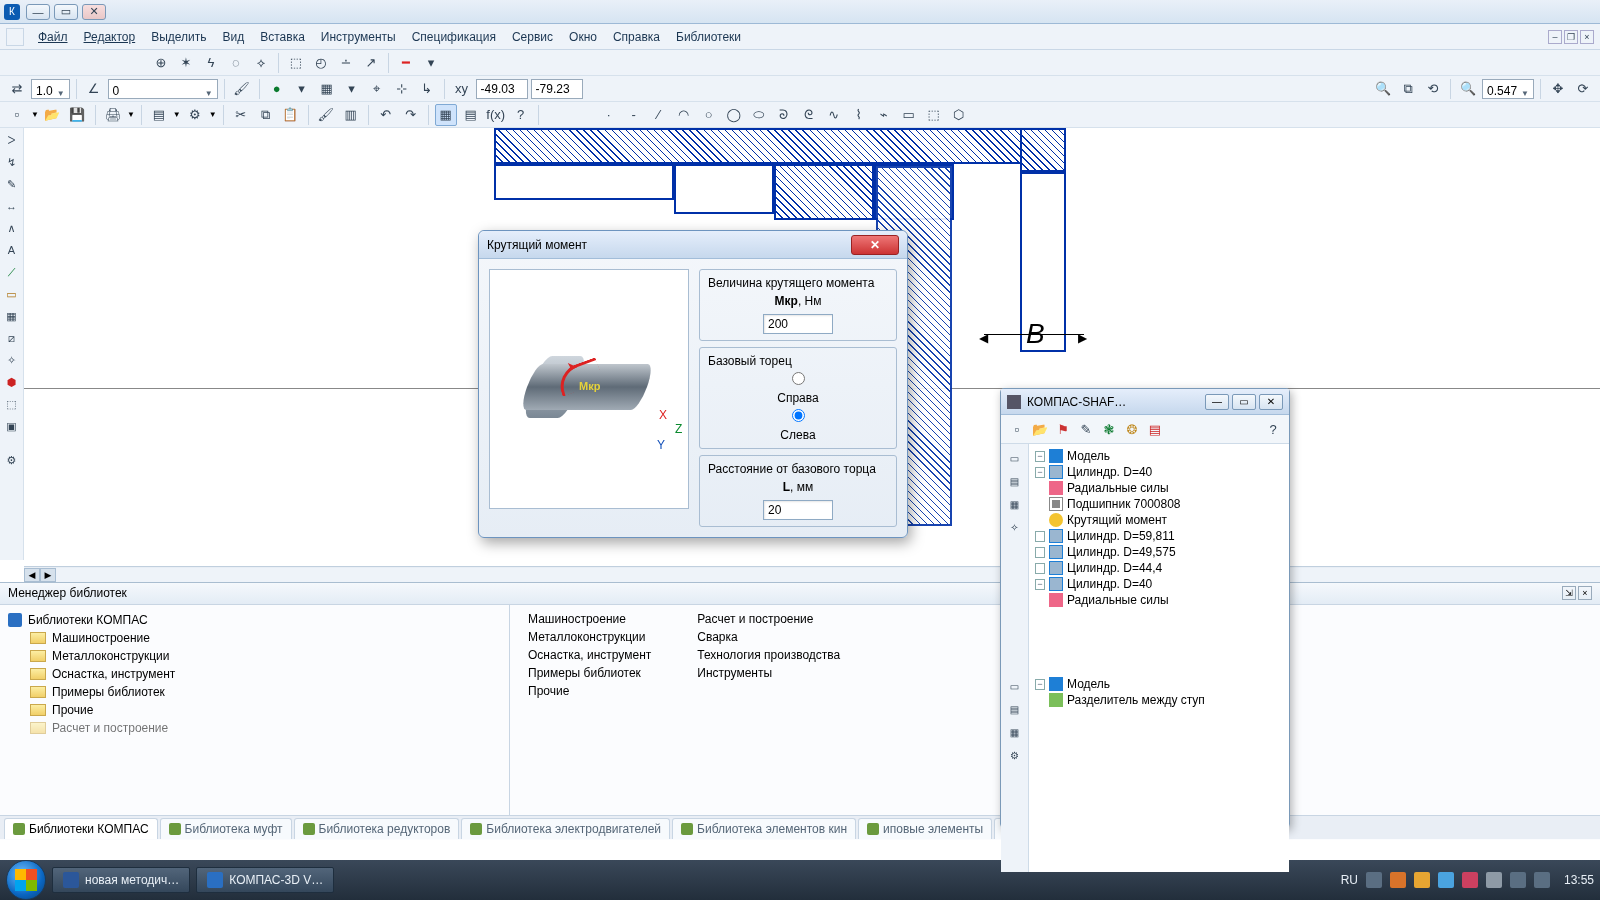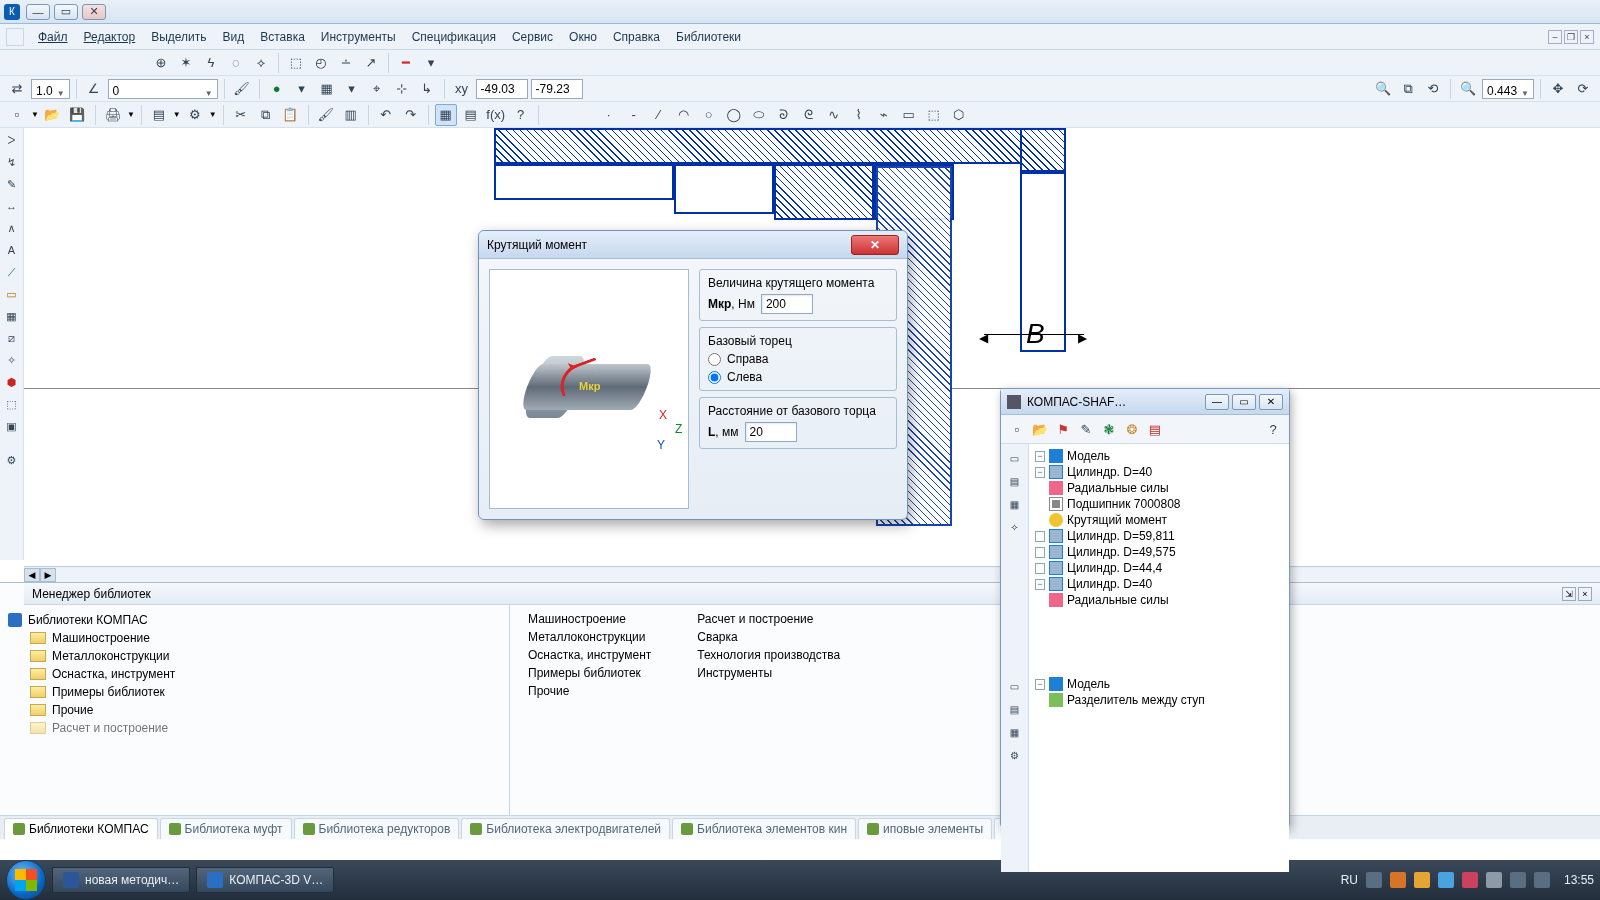--- a/index.html
+++ b/index.html
@@ -41,21 +41,21 @@
 .bp{position:absolute;border:2px solid #0030a8;}
 .hatch{background:repeating-linear-gradient(45deg,#fff,#fff 4px,#0030a8 4px,#0030a8 5px);}
 .label-b{position:absolute;font-size:28px;font-style:italic;color:#000;}
 
 .scrollx{position:absolute;left:24px;right:0;bottom:318px;height:16px;background:#e8eef5;border-top:1px solid #c0cfde;display:flex;align-items:center;}
 .scrollx .sbtn{width:16px;height:14px;background:#d6e1ec;border:1px solid #a8bdd2;display:flex;align-items:center;justify-content:center;font-size:9px;}
 .scrollx .track{flex:1;height:14px;background:#eef3f9;}
 
 
 .libmgr{position:absolute;left:0;right:0;bottom:60px;height:258px;background:#fbfcfe;border-top:1px solid #a9bdd0;}
-.libmgr .hdr{height:22px;background:linear-gradient(#f5f8fc,#e3ecf5);padding:3px 8px;border-bottom:1px solid #c8d5e3;display:flex;align-items:center;margin-left:24px;}
+.libmgr .hdr{height:22px;background:linear-gradient(#f5f8fc,#e3ecf5);padding:3px 8px;border-bottom:1px solid #c8d5e3;display:flex;align-items:flex-start;}
 .libmgr .hdr .x{margin-left:auto;display:flex;gap:2px;}
 .libmgr .hdr .x span{width:14px;height:14px;border:1px solid #9ab;display:flex;align-items:center;justify-content:center;font-size:9px;}
 .libmgr .body{display:flex;height:210px;}
 .tree{width:510px;border-right:1px solid #c8d5e3;padding:6px 8px;overflow:auto;}
 .tree .node{display:flex;align-items:center;gap:6px;padding:2px 0;}
 .tree .fold-icon{width:16px;height:12px;display:inline-block;}
 .tree .folder{background:linear-gradient(#fceea3,#f1cf68);border:1px solid #caa84c;}
 .tree .bullet{width:14px;height:14px;background:#2a6fc2;border-radius:2px;}
 .tree .indent1{padding-left:22px;}
 .rlist{flex:1;padding:6px 12px;display:flex;gap:40px;}
@@ -79,23 +79,23 @@
 
 
 .dialog{position:absolute;left:478px;top:230px;width:430px;background:linear-gradient(#f4f7fb,#e6edf5);border:1px solid #6d94bf;border-radius:6px;box-shadow:3px 5px 14px rgba(0,0,0,.35);}
 .dialog .dtitle{height:28px;background:linear-gradient(#e5eefb,#c6d8ed);display:flex;align-items:center;padding:0 8px;border-bottom:1px solid #a2bdd9;border-radius:6px 6px 0 0;}
 .dialog .dtitle .dxwrap{margin-left:auto;}
 .dialog .dx{width:48px;height:20px;background:linear-gradient(#e77,#c33);border:1px solid #922;border-radius:3px;color:#fff;display:flex;align-items:center;justify-content:center;font-weight:bold;}
 .dialog .dbody{padding:10px;display:flex;gap:10px;}
 .dialog .preview{width:200px;height:240px;border:1px solid #a9bdd2;background:#fff;display:flex;align-items:center;justify-content:center;position:relative;}
 .dialog .fields{flex:1;display:flex;flex-direction:column;gap:6px;}
 .dialog fieldset{border:1px solid #a9bdd2;border-radius:3px;padding:6px 8px;}
-.dialog .frow{display:flex;align-items:center;gap:6px;margin-top:4px;}
+.dialog .frow{display:flex;align-items:center;gap:6px;margin-top:4px;flex-direction:column;}
 .dialog .frow label{white-space:nowrap;}
-.dialog input[type=text]{border:1px solid #8faac4;padding:2px 4px;width:52px;box-shadow:inset 1px 1px 2px rgba(0,0,0,.1);}
+.dialog input[type=text]{border:1px solid #8faac4;padding:2px 4px;width:70px;box-shadow:inset 1px 1px 2px rgba(0,0,0,.1);}
 .dialog .btns{display:flex;justify-content:center;gap:16px;padding:8px 0 12px;}
 .dialog button{min-width:80px;height:24px;background:linear-gradient(#fdfdfd,#e4e9ef);border:1px solid #8faac4;border-radius:3px;}
 
 
 .shaftpanel{position:absolute;left:1000px;top:388px;width:290px;height:440px;background:#f2f6fa;border:1px solid #7a99b8;border-radius:4px;box-shadow:2px 3px 10px rgba(0,0,0,.3);}
 .shaftpanel .sptitle{height:26px;background:linear-gradient(#e5eefb,#c6d8ed);display:flex;align-items:center;padding:0 6px;gap:6px;border-bottom:1px solid #a2bdd9;}
 .shaftpanel .sptitle .spicon{width:14px;height:14px;background:#556;}
 .shaftpanel .sptitle .spbtns{margin-left:auto;display:flex;gap:3px;}
 .shaftpanel .sptitle .spb{width:24px;height:16px;border:1px solid #7a99b8;background:linear-gradient(#f4f8fc,#d7e4f1);border-radius:2px;display:flex;align-items:center;justify-content:center;font-size:10px;}
 .shaftpanel .sptb{display:flex;gap:3px;padding:4px 6px;background:#f2f6fa;border-bottom:1px solid #cedbe8;}
@@ -205,21 +205,21 @@
   <div class="tbtn">xy</div>
   <input class="tinput" style="width: 52px;" value="-49.03">
   <input class="tinput" style="width: 52px;" value="-79.23">
   <div style="flex:1"></div>
   <div class="tbtn">🔍</div>
   <div class="tbtn">⧉</div>
   <div class="tbtn">⟲</div>
   <div class="sep"></div>
   <div class="tbtn">🔍</div>
   <div class="dd">
-      <span>0.443</span>
+      <span>0.547</span>
       <span class="ar">▼</span>
     </div>
   <div class="sep"></div>
   <div class="tbtn">✥</div>
   <div class="tbtn">⟳</div>
 </div>
 
 <div class="toolbar">
   <div class="tbtn">▫</div>
     <span style="font-size:8px;">▼</span>

